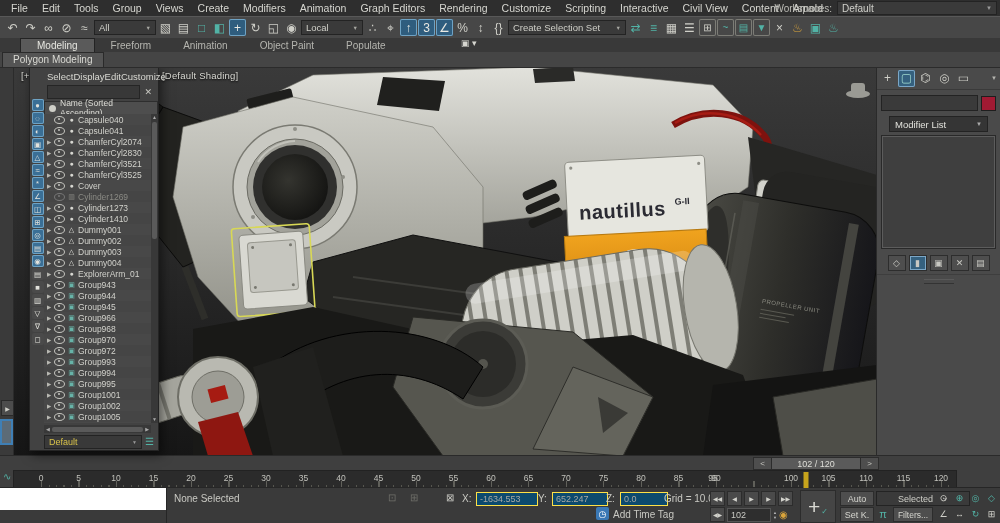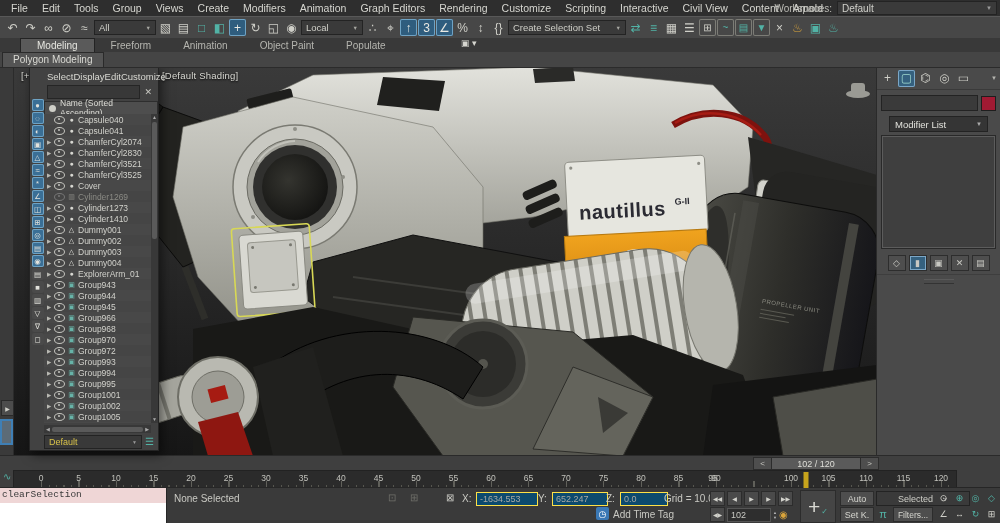--- a/index.html
+++ b/index.html
@@ -749,21 +749,20 @@
       <span class="tl-num" style="left: 777px;">100</span>
       <span class="tl-num" style="left: 814.5px;">105</span>
       <span class="tl-num" style="left: 852px;">110</span>
       <span class="tl-num" style="left: 889.5px; text-align: right;">115</span>
       <span class="tl-num" style="left: 927px;">120</span>
     </div>
 </div>
 
 <div class="statusbar">
   <div class="listener">
-    <div class="l1">clearSelection</div>
     <div class="l2"></div>
   </div>
   <span class="none">None Selected</span>
 
   <span class="dimico" style="left:388px">⊡</span>
   <span class="dimico" style="left:410px">⊞</span>
   <span class="absico">⊠</span>
 
   <span class="sb-lab" style="left:462px">X:</span>
   <span class="sb-field" style="left:476px;width:54px">-1634.553</span>

